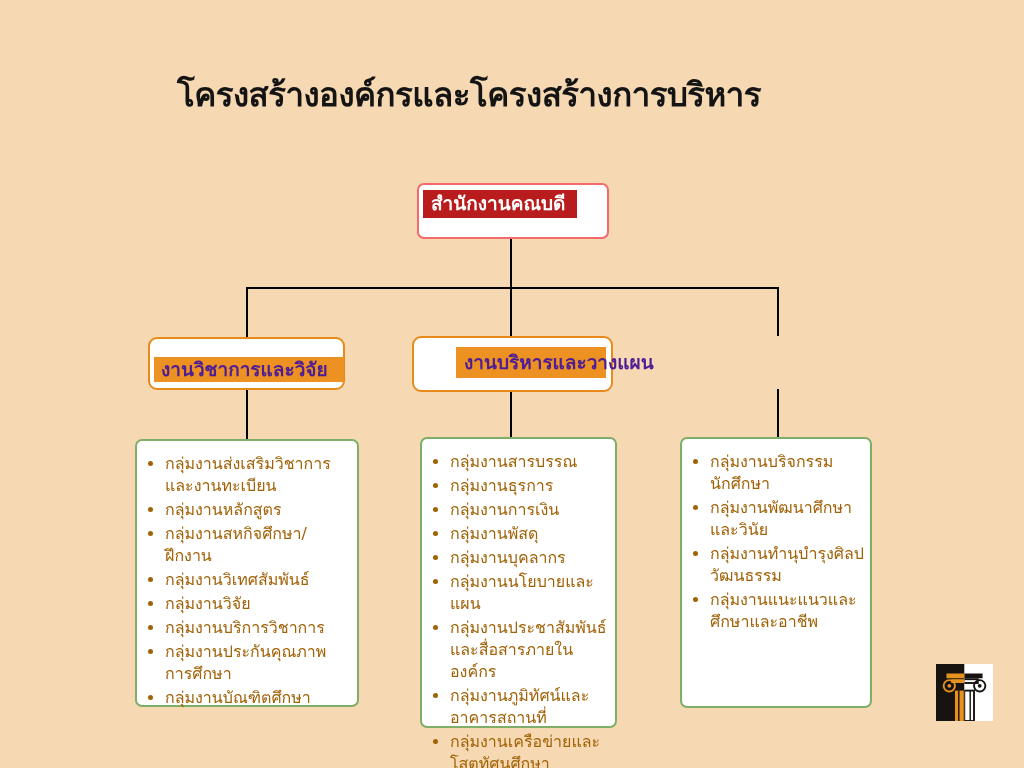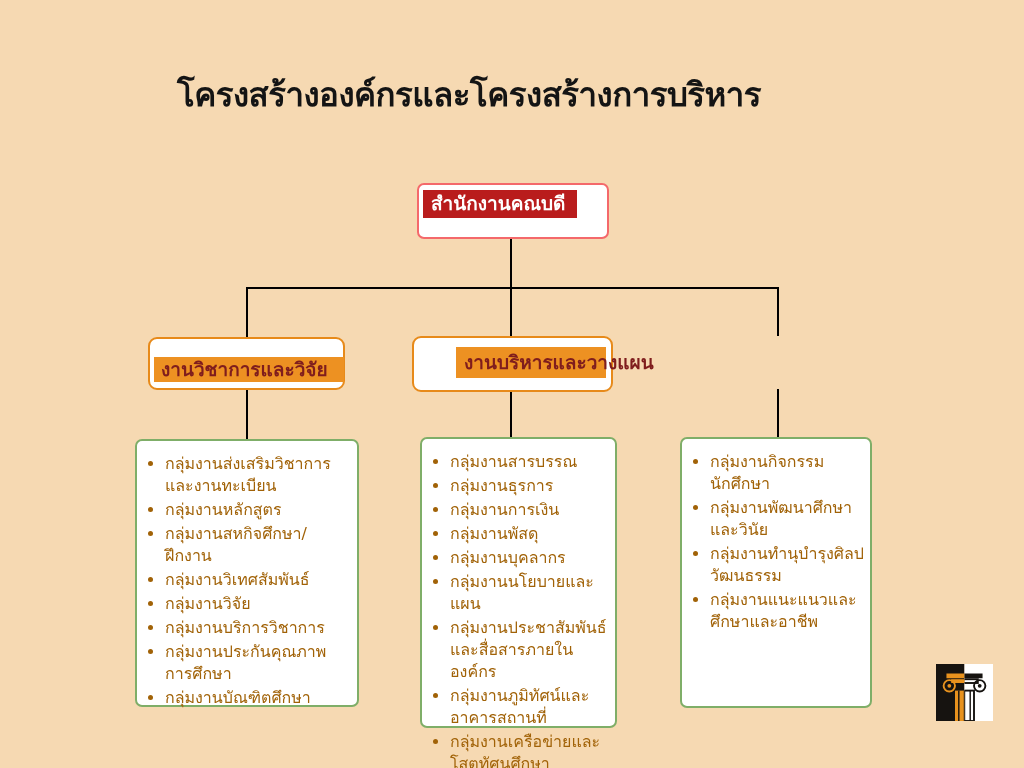--- a/index.html
+++ b/index.html
@@ -38,21 +38,21 @@
 
   
   .hdr{
     position:absolute;background:#ffffff;
     border:2px solid #e78a1a;border-radius:9px;
     box-sizing:border-box;
   }
   .hdr1{left:148px;top:337px;width:197px;height:53px;}
   .hdr2{left:412px;top:336px;width:201px;height:56px;}
   .hdr-strip{
-    position:absolute;background:#ed9122;color:#7f1d1d;
+    position:absolute;background:#ed9122;color:#4c1d95;
     font-size:19px;font-weight:700;line-height:24px;
     white-space:nowrap;
   }
   .hdr1 .hdr-strip{left:4px;bottom:6px;padding:0 16px 1px 7px;}
   .hdr2 .hdr-strip{left:3px;right:5px;top:9px;padding:3px 8px 4px 8px;margin-left:39px;}
   .hdr3{
     position:absolute;left:680px;top:335px;width:198px;height:55px;
     background:#ed9122;border:2px solid #e78a1a;border-radius:9px;
     box-shadow:inset 0 0 0 2px #ffffff;
     box-sizing:border-box;
@@ -135,21 +135,21 @@
         <li>กลุ่มงานบุคลากร</li>
         <li>กลุ่มงานนโยบายและแผน</li>
         <li>กลุ่มงานประชาสัมพันธ์และสื่อสารภายในองค์กร</li>
         <li>กลุ่มงานภูมิทัศน์และอาคารสถานที่</li>
         <li>กลุ่มงานเครือข่ายและโสตทัศนศึกษา</li>
       </ul>
   </div>
 
   <div class="list list3">
     <ul>
-        <li>กลุ่มงานกิจกรรมนักศึกษา</li>
+        <li>กลุ่มงานบริจกรรมนักศึกษา</li>
         <li>กลุ่มงานพัฒนาศึกษาและวินัย</li>
         <li>กลุ่มงานทำนุบำรุงศิลปวัฒนธรรม</li>
         <li>กลุ่มงานแนะแนวและศึกษาและอาชีพ</li>
       </ul>
   </div>
 
   <div class="logo">
     <svg viewBox="0 0 60 60" xmlns="http://www.w3.org/2000/svg">
       <defs>
         <clipPath id="lh">

